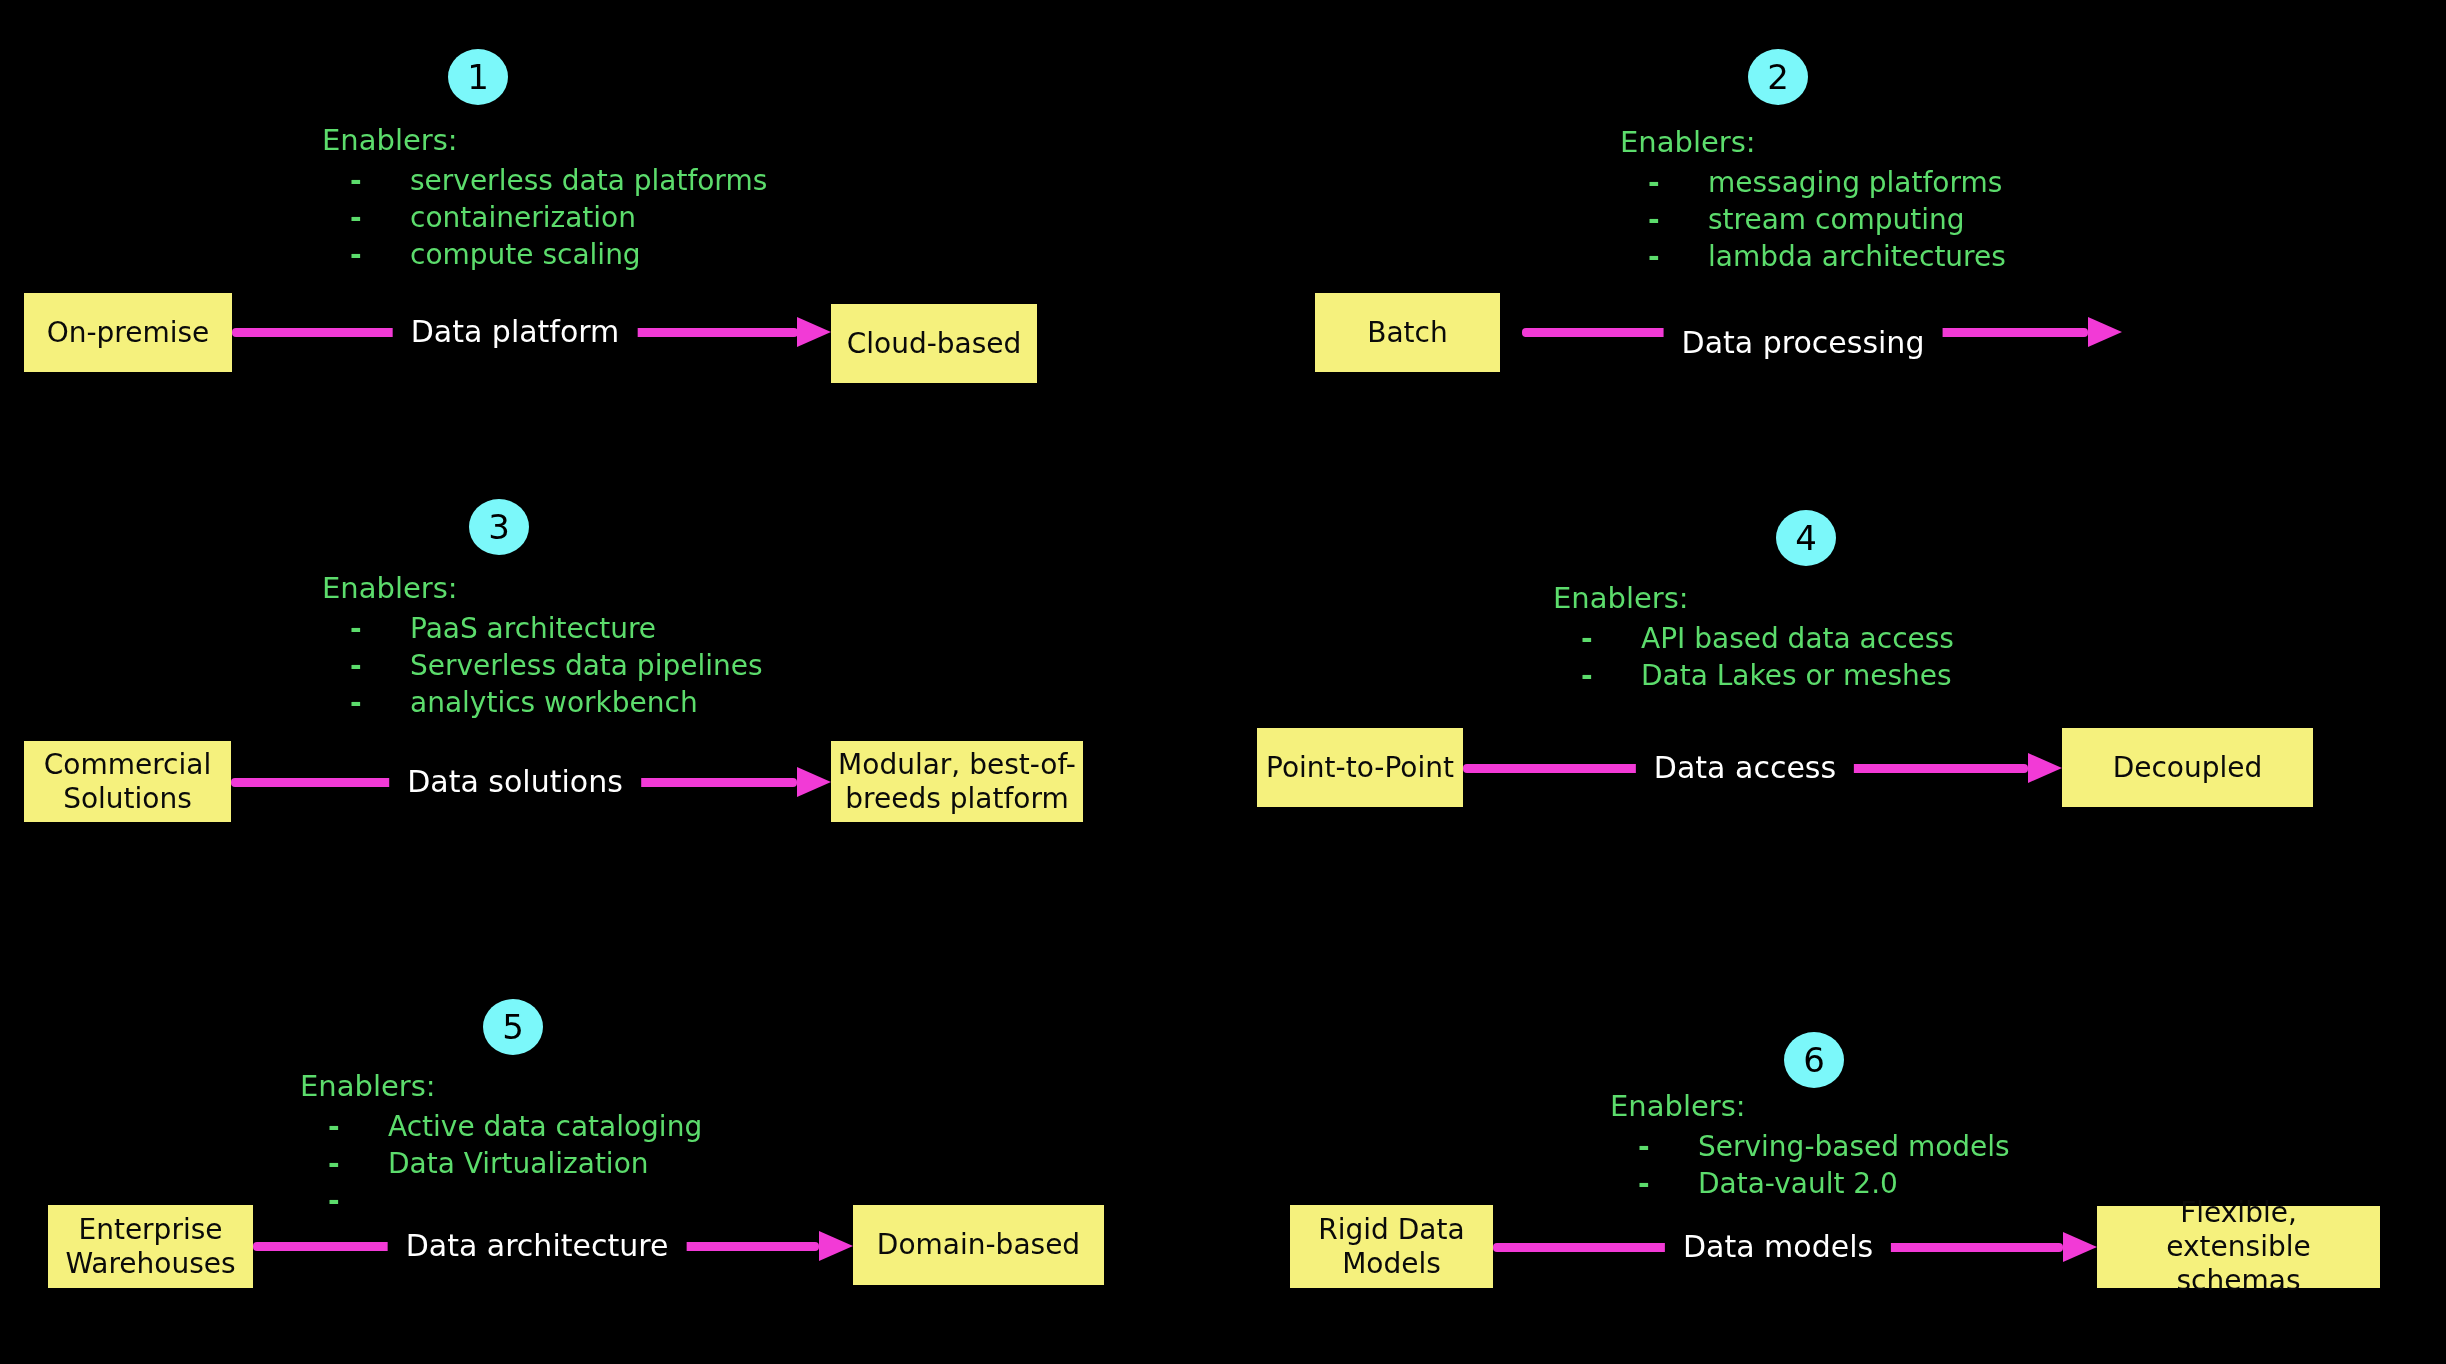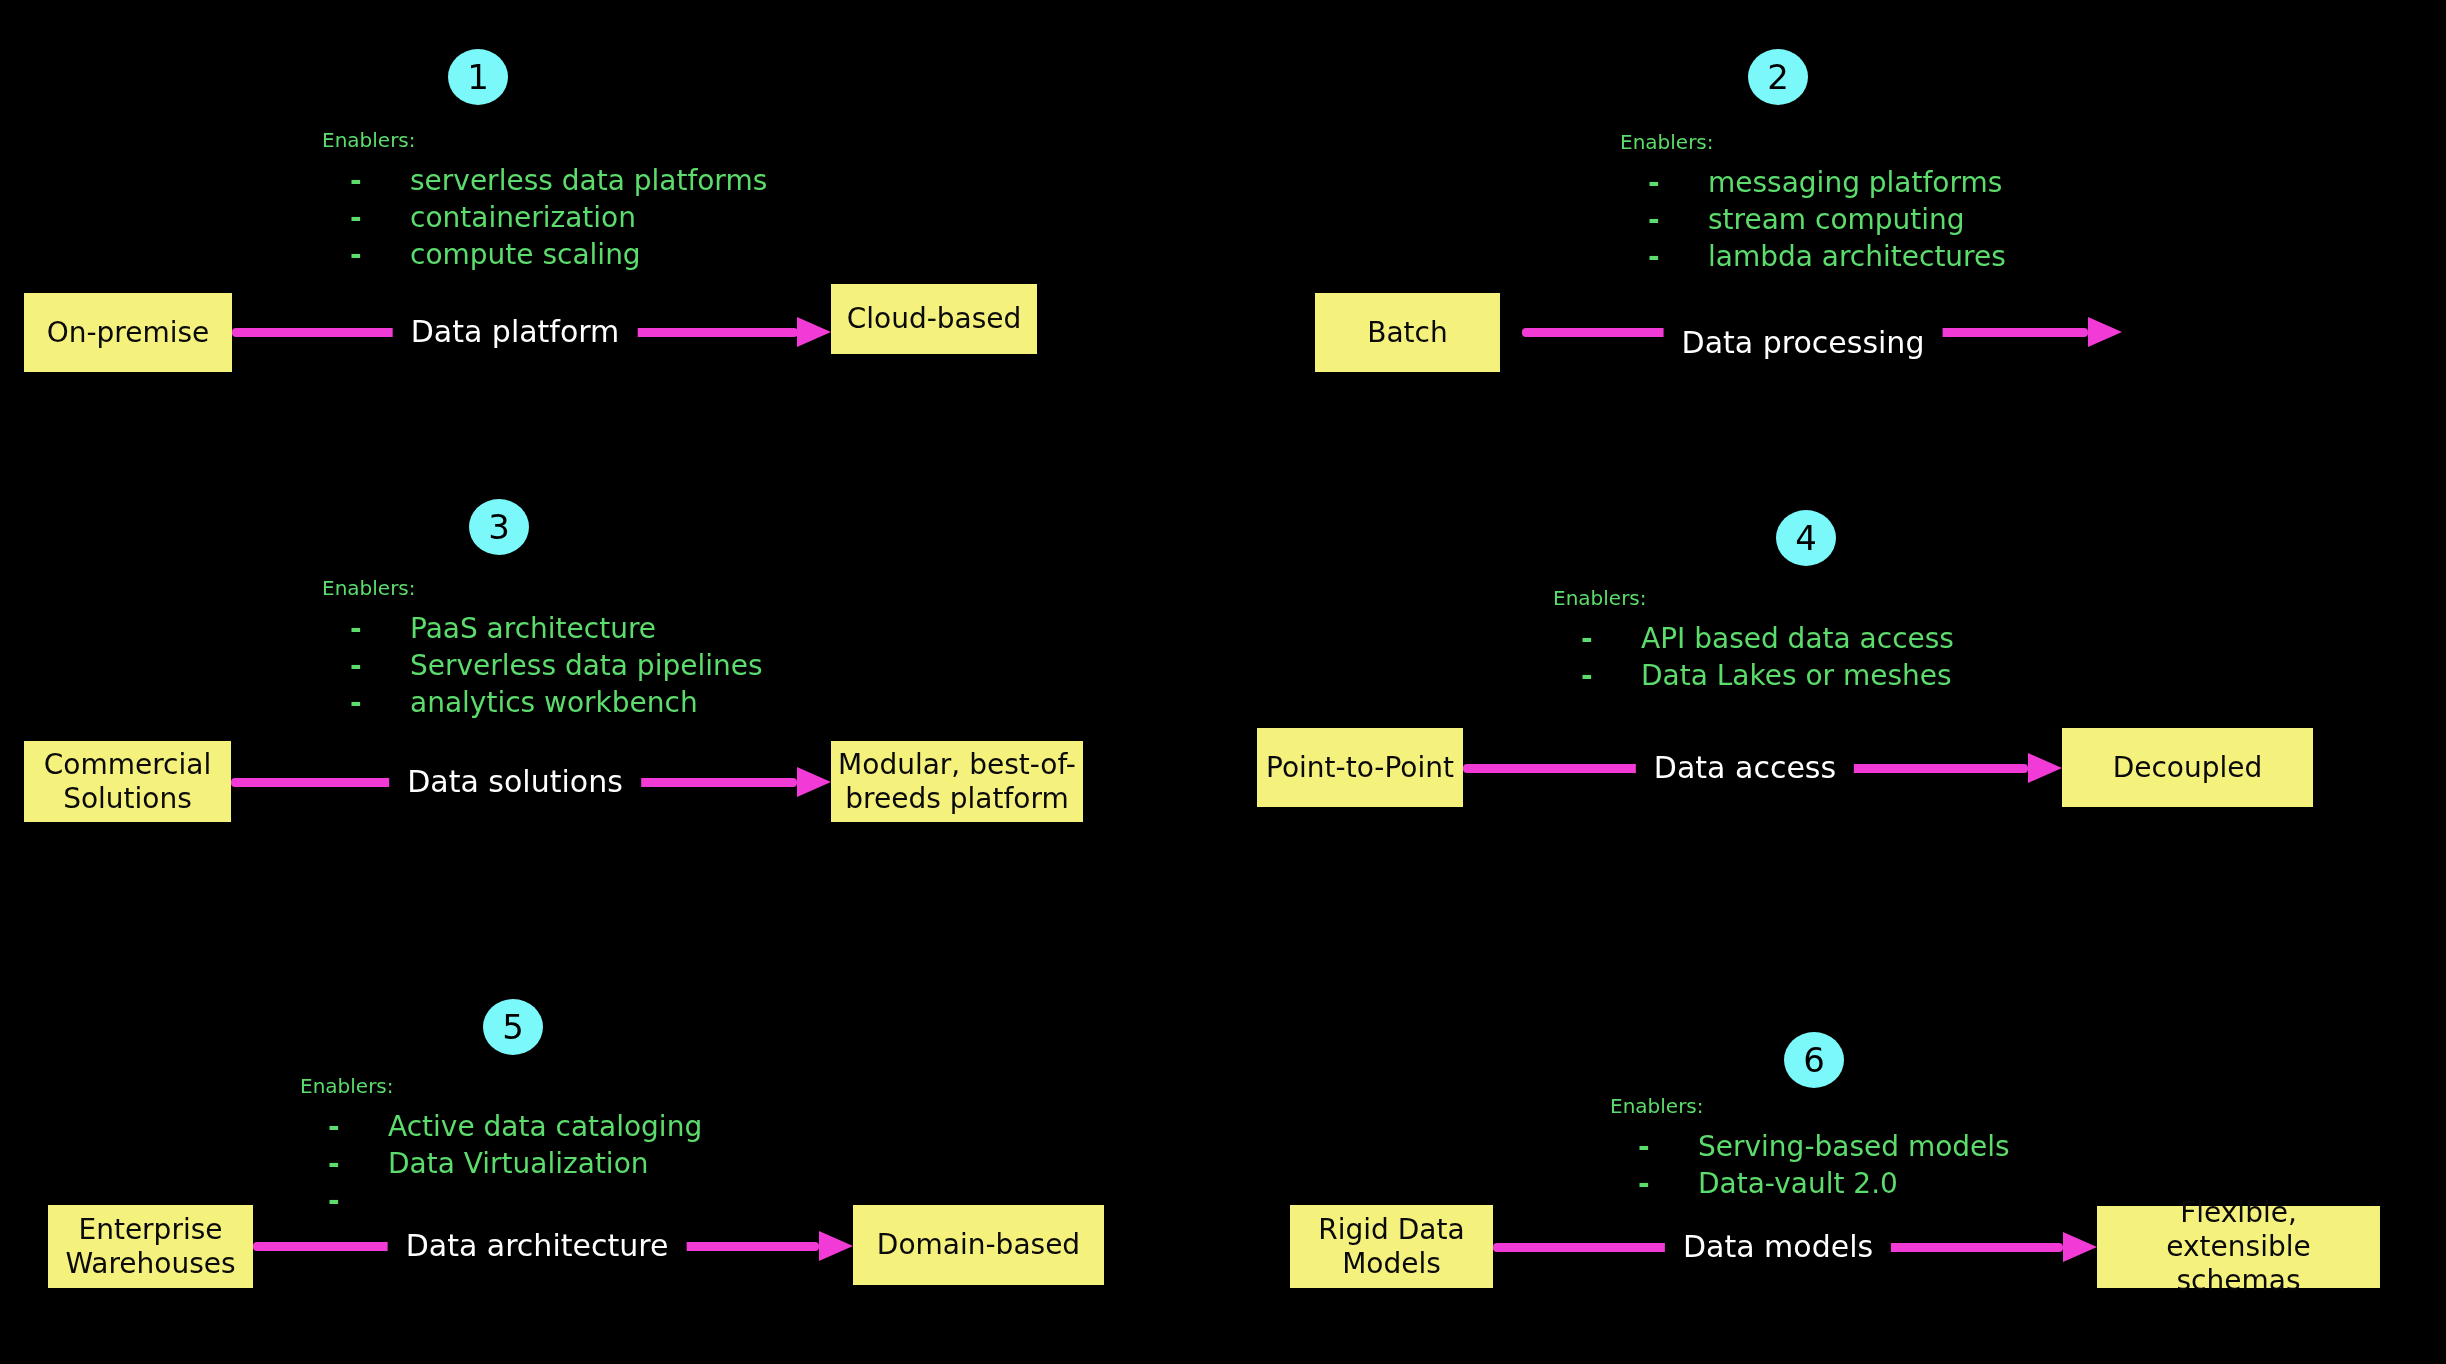--- a/index.html
+++ b/index.html
@@ -12,21 +12,21 @@
   main { position:absolute; inset:0; }
 
   .circle {
     position:absolute; width:60px; height:56px; border-radius:50%;
     background:var(--circle-fill,#7BF8FA);
     color:var(--circle-text,#000);
     display:flex; align-items:center; justify-content:center;
     font-size:34px;
   }
   .enablers { position:absolute; color:var(--enablers-text,#5CDC6C); }
-  .enablers-heading { font-size:20px; line-height:36px; margin-bottom:4px; }
+  .enablers-heading { font-size:29px; line-height:36px; margin-bottom:4px; }
   .enabler { display:flex; font-size:28px; line-height:37px; padding-left:28px; }
   .enabler .dash { width:60px; font-weight:bold; flex:0 0 auto; }
 
   .box {
     position:absolute;
     background:var(--box-fill,#F5F17D);
     color:var(--box-text,#000);
     display:flex; align-items:center; justify-content:center;
     text-align:center; font-size:28px; line-height:34px;
     box-sizing:border-box; padding:0 4px;
@@ -68,21 +68,21 @@
         <span class="dash">-</span>
         <span class="etext">compute scaling</span>
       </div>
   </div>
   <div class="box" style="left:24px;top:293px;width:208px;height:79px;">
     <span class="box-text">On-premise</span>
   </div>
   <div class="arrow-line" style="left:232px;top:328px;width:566px;"></div>
   <div class="arrow-head" style="left:797px;top:317px;"></div>
   <div class="flow-label" style="left:515px;top:332px;">Data platform</div>
-  <div class="box" style="left:831px;top:284px;width:206px;height:70px;">
+  <div class="box" style="left:831px;top:304px;width:206px;height:79px;">
     <span class="box-text">Cloud-based</span>
   </div>
 
   <div class="circle" style="left:1748px;top:49px;">
     <span>2</span>
   </div>
   <div class="enablers" style="left:1620px;top:124px;">
     <div class="enablers-heading">Enablers:</div>
     <div class="enabler">
         <span class="dash">-</span>

